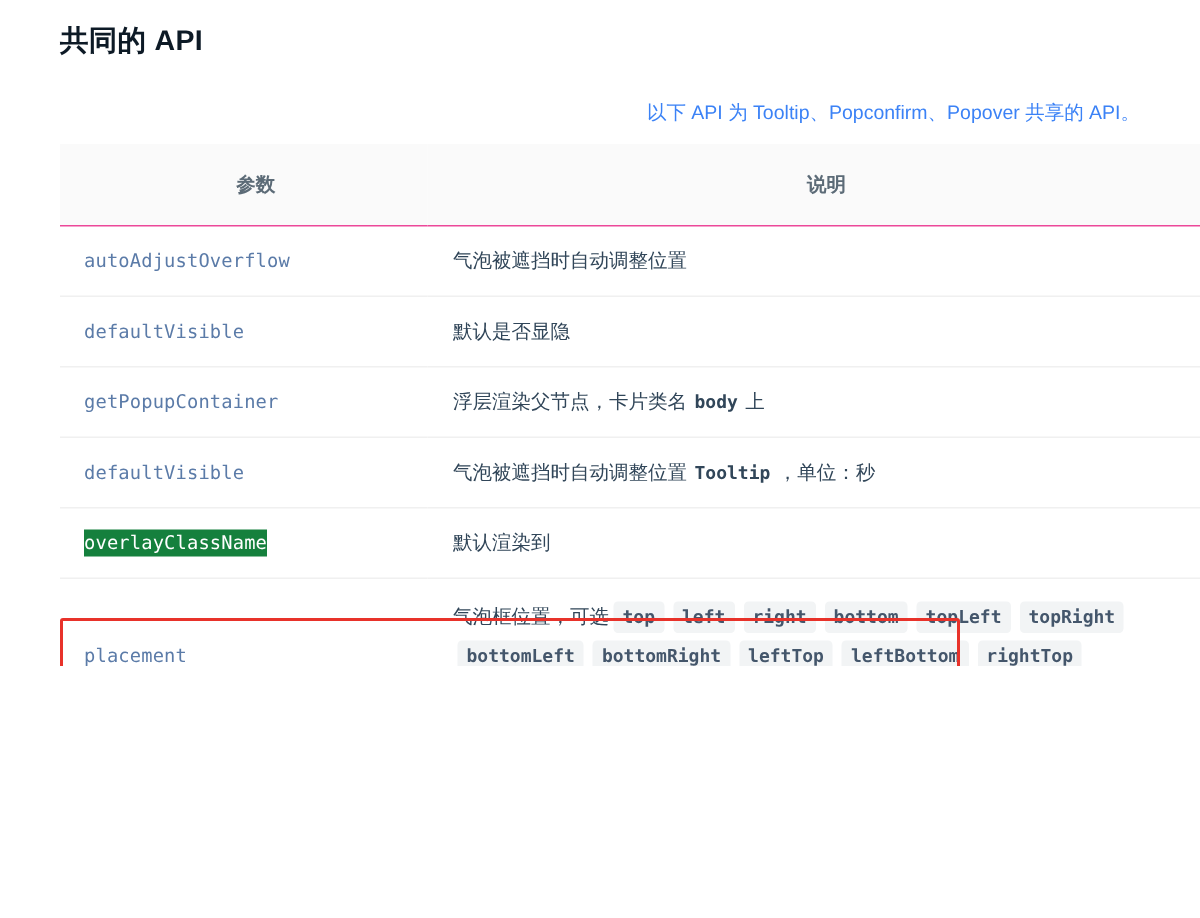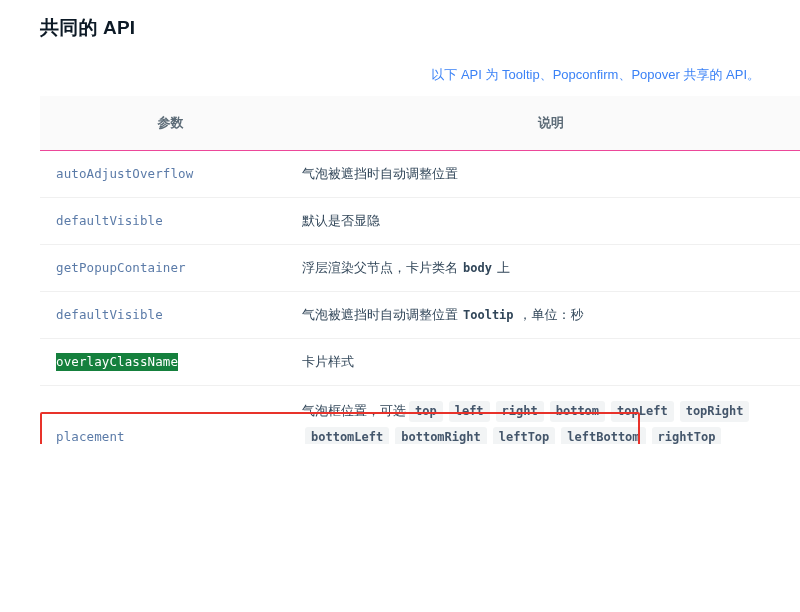--- a/index.html
+++ b/index.html
@@ -171,21 +171,21 @@
         <tr>
           <td class="td-param"><span class="param-code">getPopupContainer</span></td>
           <td class="td-desc"><span class="desc-text">浮层渲染父节点，卡片类名</span><span class="chip bare">body</span><span class="desc-text">上</span></td>
         </tr>
         <tr>
           <td class="td-param"><span class="param-code">defaultVisible</span></td>
           <td class="td-desc"><span class="desc-text">气泡被遮挡时自动调整位置</span><span class="chip bare">Tooltip</span><span class="desc-text">，单位：秒</span></td>
         </tr>
         <tr>
           <td class="td-param"><span class="param-code"><span class="selected-text">overlayClassName</span></span></td>
-          <td class="td-desc"><span class="desc-text">卡片样式</span></td>
+          <td class="td-desc"><span class="desc-text">默认渲染到</span></td>
         </tr>
         <tr>
           <td class="td-param"><span class="param-code">placement</span></td>
           <td class="td-desc"><span class="tag-row"><span class="desc-text">气泡框位置，可选</span><span class="chip">top</span><span class="chip">left</span><span class="chip">right</span><span class="chip">bottom</span><span class="chip">topLeft</span><span class="chip">topRight</span><span class="chip">bottomLeft</span><span class="chip">bottomRight</span><span class="chip">leftTop</span><span class="chip">leftBottom</span><span class="chip">rightTop</span><span class="chip">rightBottom</span></span></td>
         </tr>
       </tbody>
   </table>
 
   <div class="highlight-box"></div>
   <div class="bottom-rule"></div>

